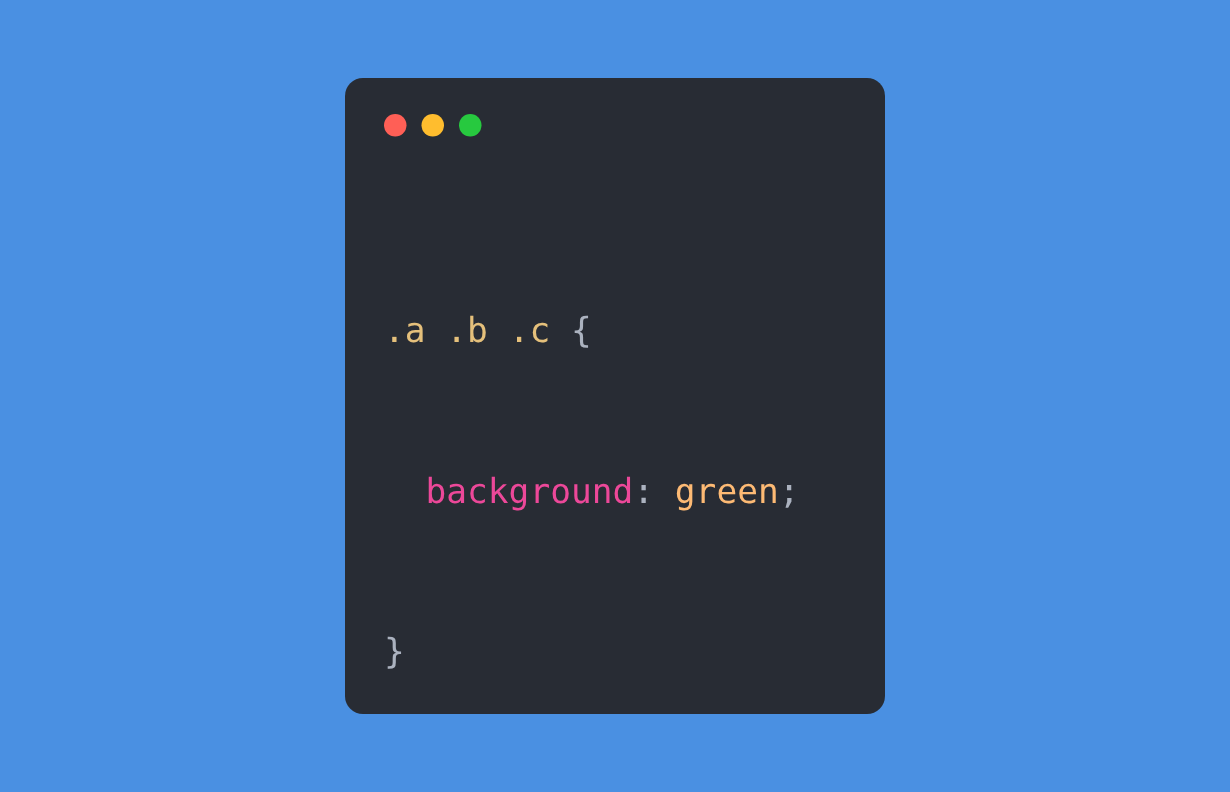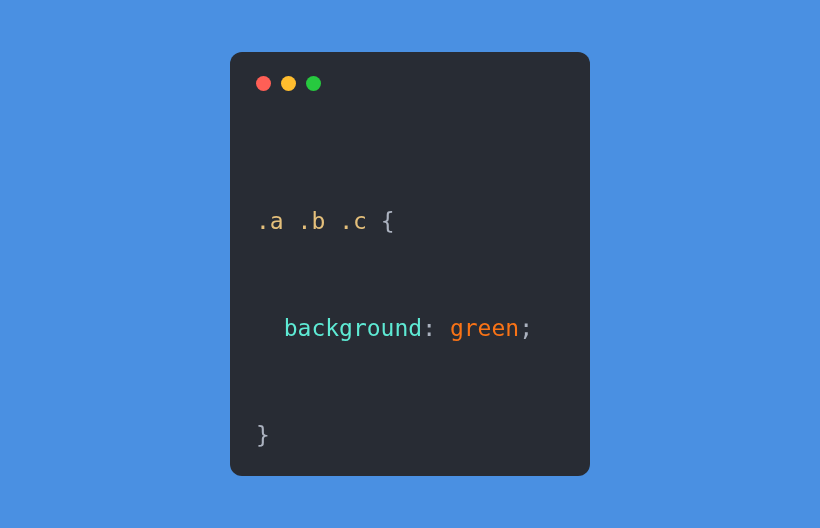--- a/index.html
+++ b/index.html
@@ -35,22 +35,22 @@
     .dot-green { background: #27c93f; }
     .code {
       font-size: 23px;
       line-height: 1.55;
       white-space: pre-wrap;
       word-wrap: break-word;
     }
     .line { display: block; }
     .tok-selector { color: #e5c07b; }
     .tok-punct { color: #abb2bf; }
-    .tok-prop { color: #5eead4; text-align: center; }
-    .tok-value { color: #f97316; }
+    .tok-prop { color: #ec4899; text-align: center; }
+    .tok-value { color: #fdba74; }
     .tok-plain { color: #abb2bf; }
     .indent { display: inline-block; width: 2ch; }
   </style>
 </head>
 <body>
 
 <div class="window">
   <div class="titlebar">
     <div class="dot dot-red"></div>
     <div class="dot dot-yellow"></div>

